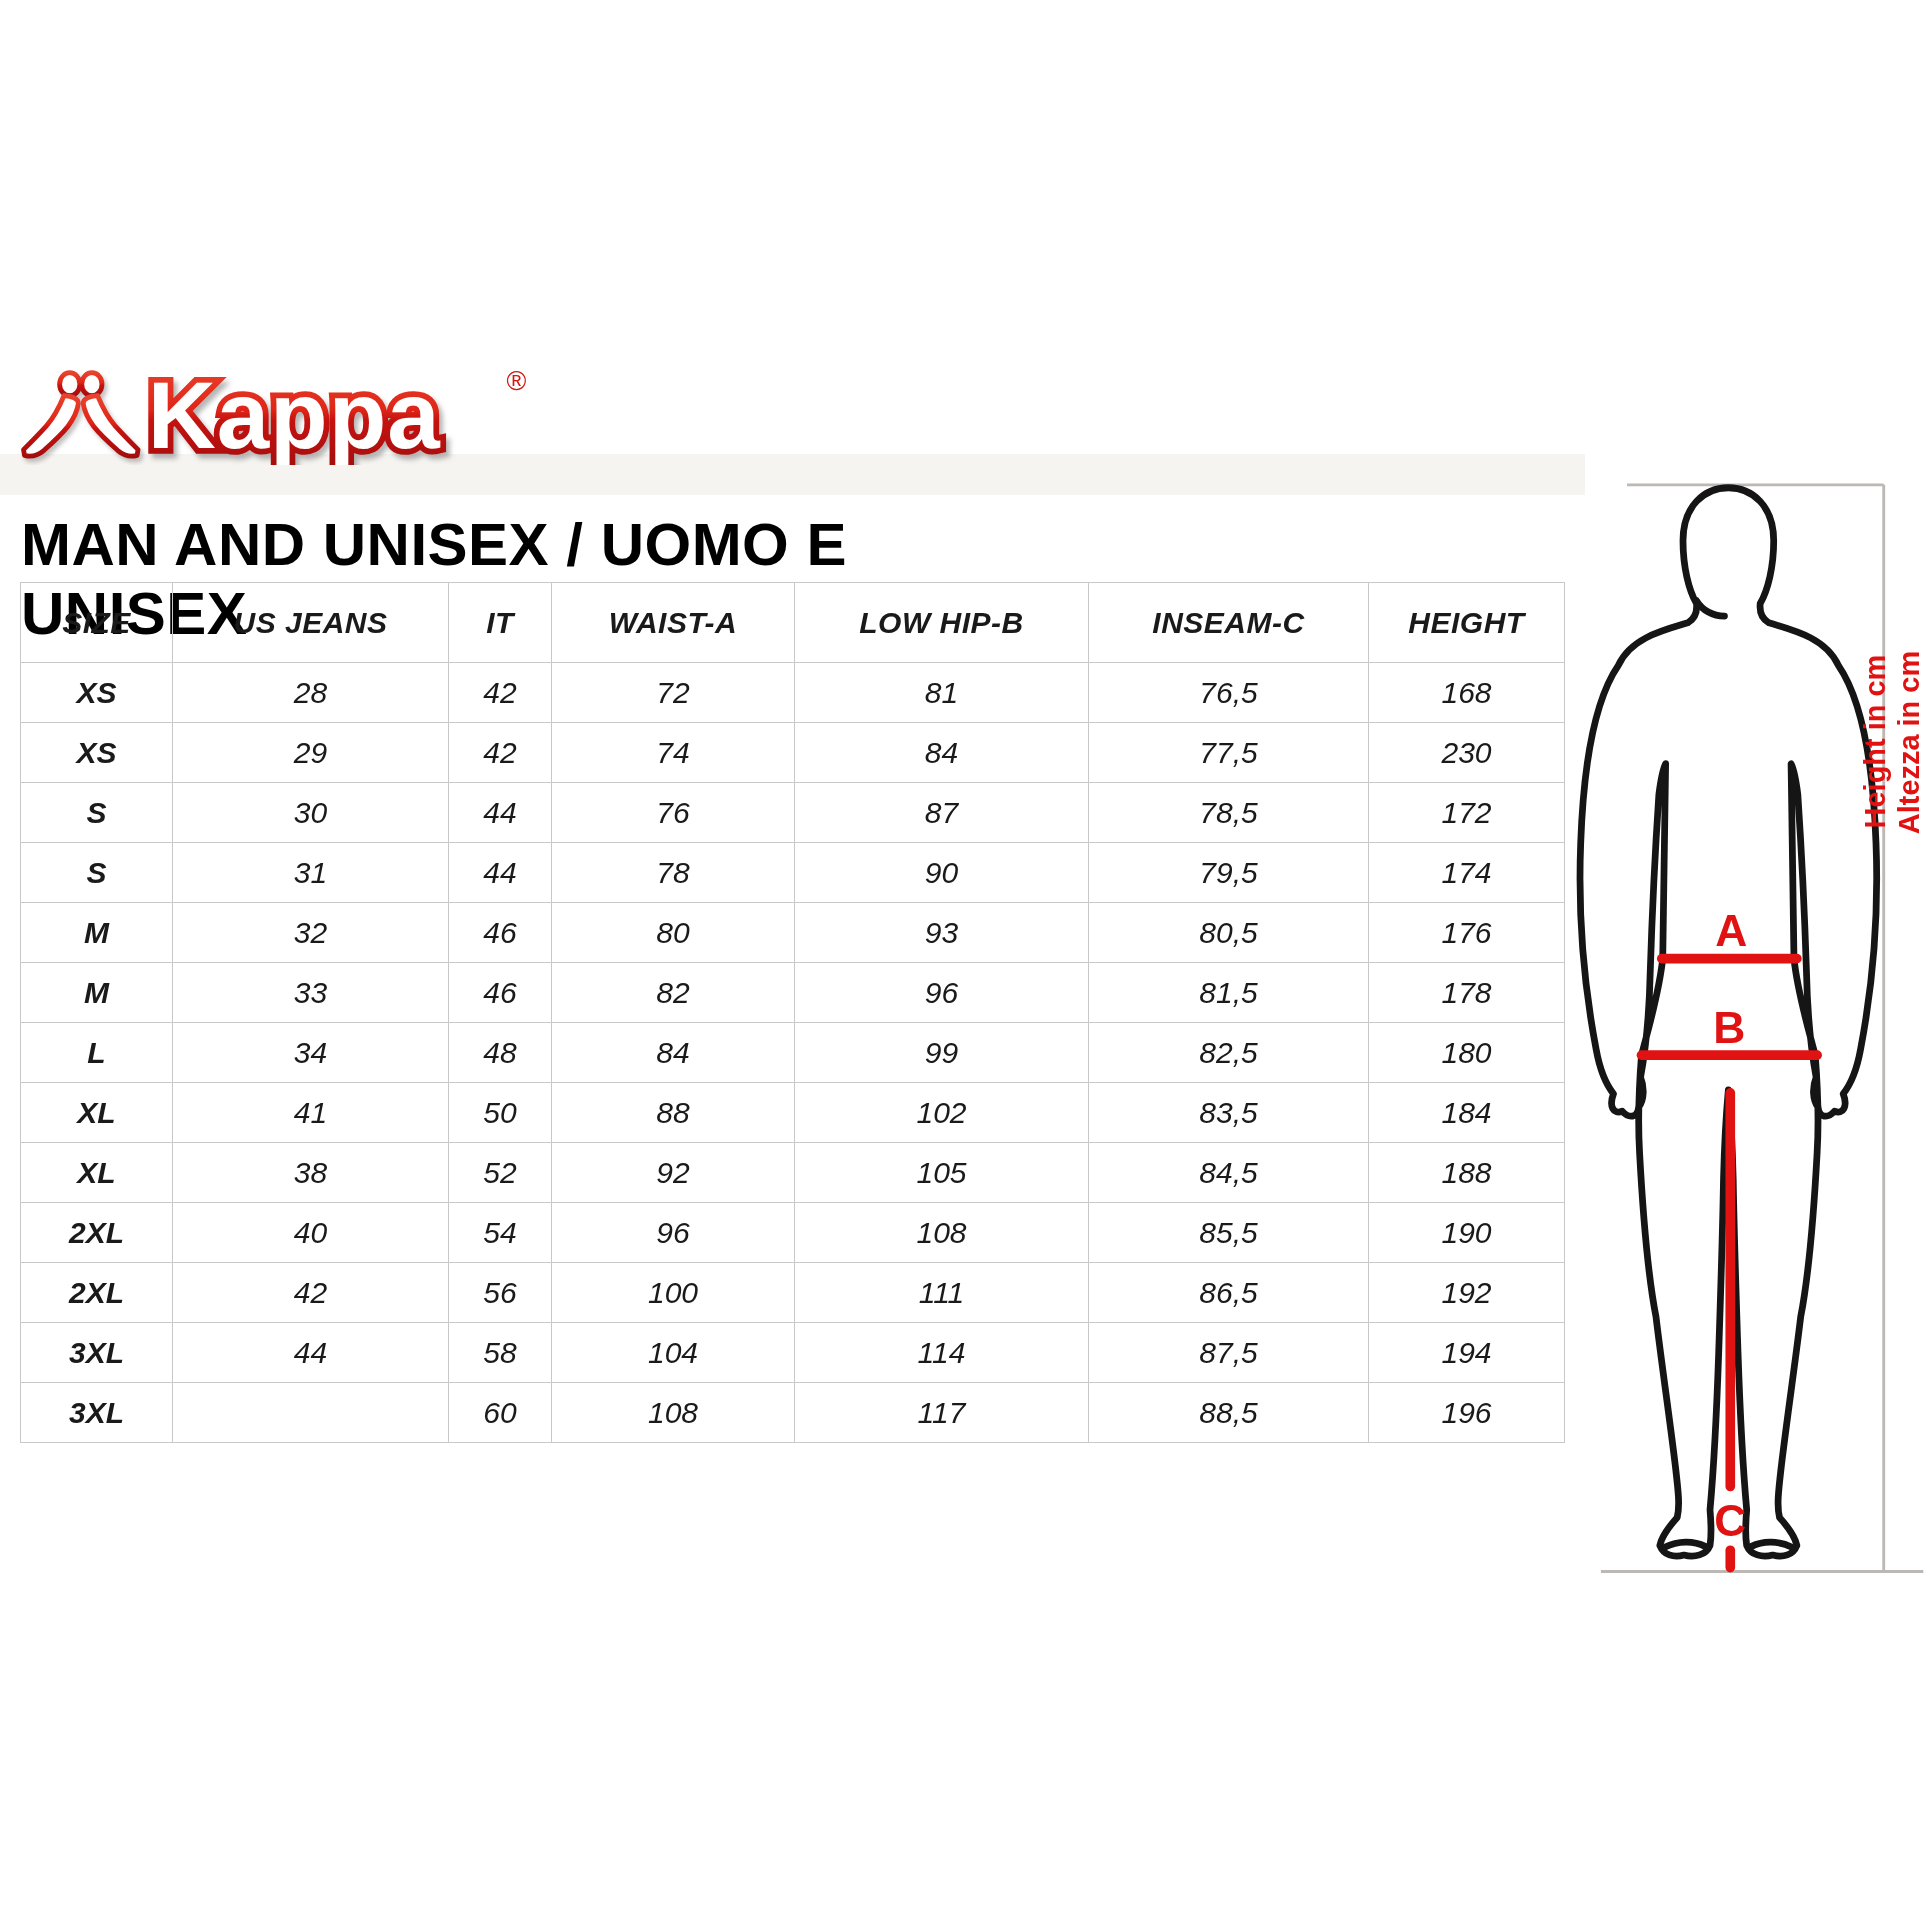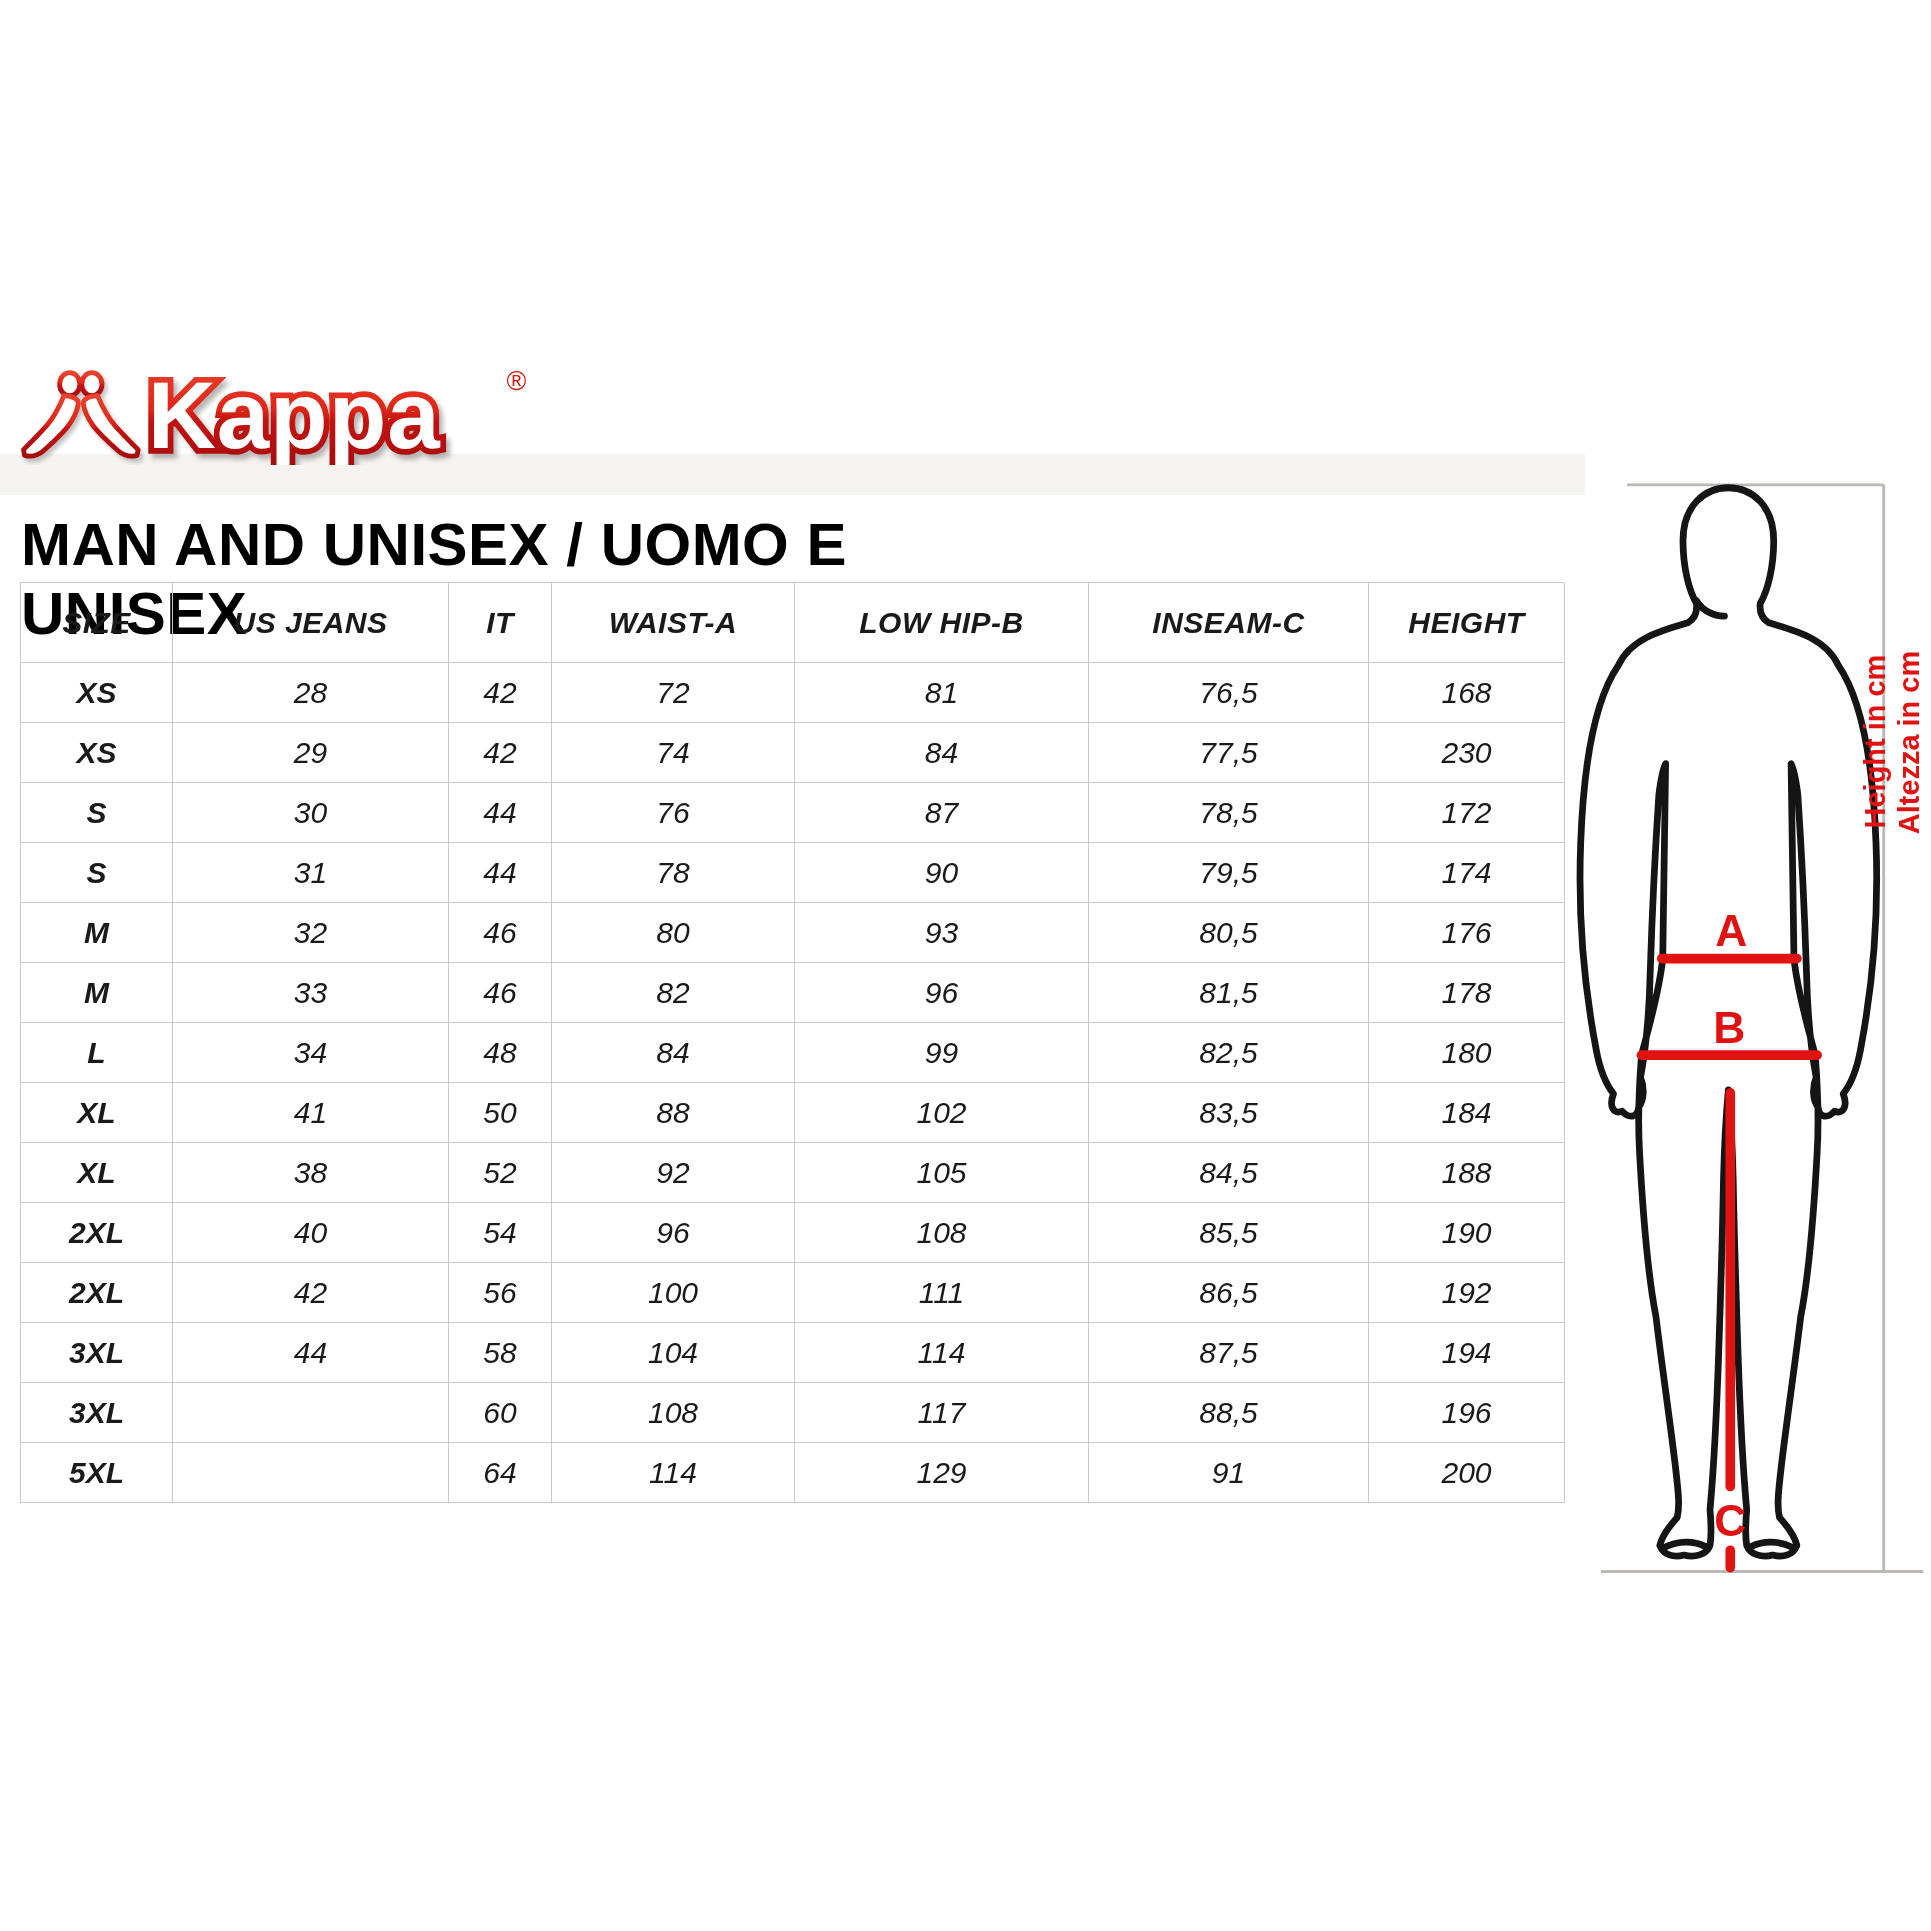--- a/index.html
+++ b/index.html
@@ -192,29 +192,20 @@
           </tr>
           <tr>
             <td>3XL</td>
             <td></td>
             <td>60</td>
             <td>108</td>
             <td>117</td>
             <td>88,5</td>
             <td>196</td>
           </tr>
-          <tr>
-            <td>5XL</td>
-            <td></td>
-            <td>64</td>
-            <td>114</td>
-            <td>129</td>
-            <td>91</td>
-            <td>200</td>
-          </tr>
         </tbody>
     </table>
   </div>
 
   <div class="figure-wrap">
     <svg width="386" height="1149" viewBox="0 0 400 1190">
 
       <g stroke="#bcb8b4" stroke-width="3" fill="none">
         <line x1="85" y1="42" x2="351" y2="42"></line>
         <line x1="351" y1="42" x2="351" y2="1168"></line>

